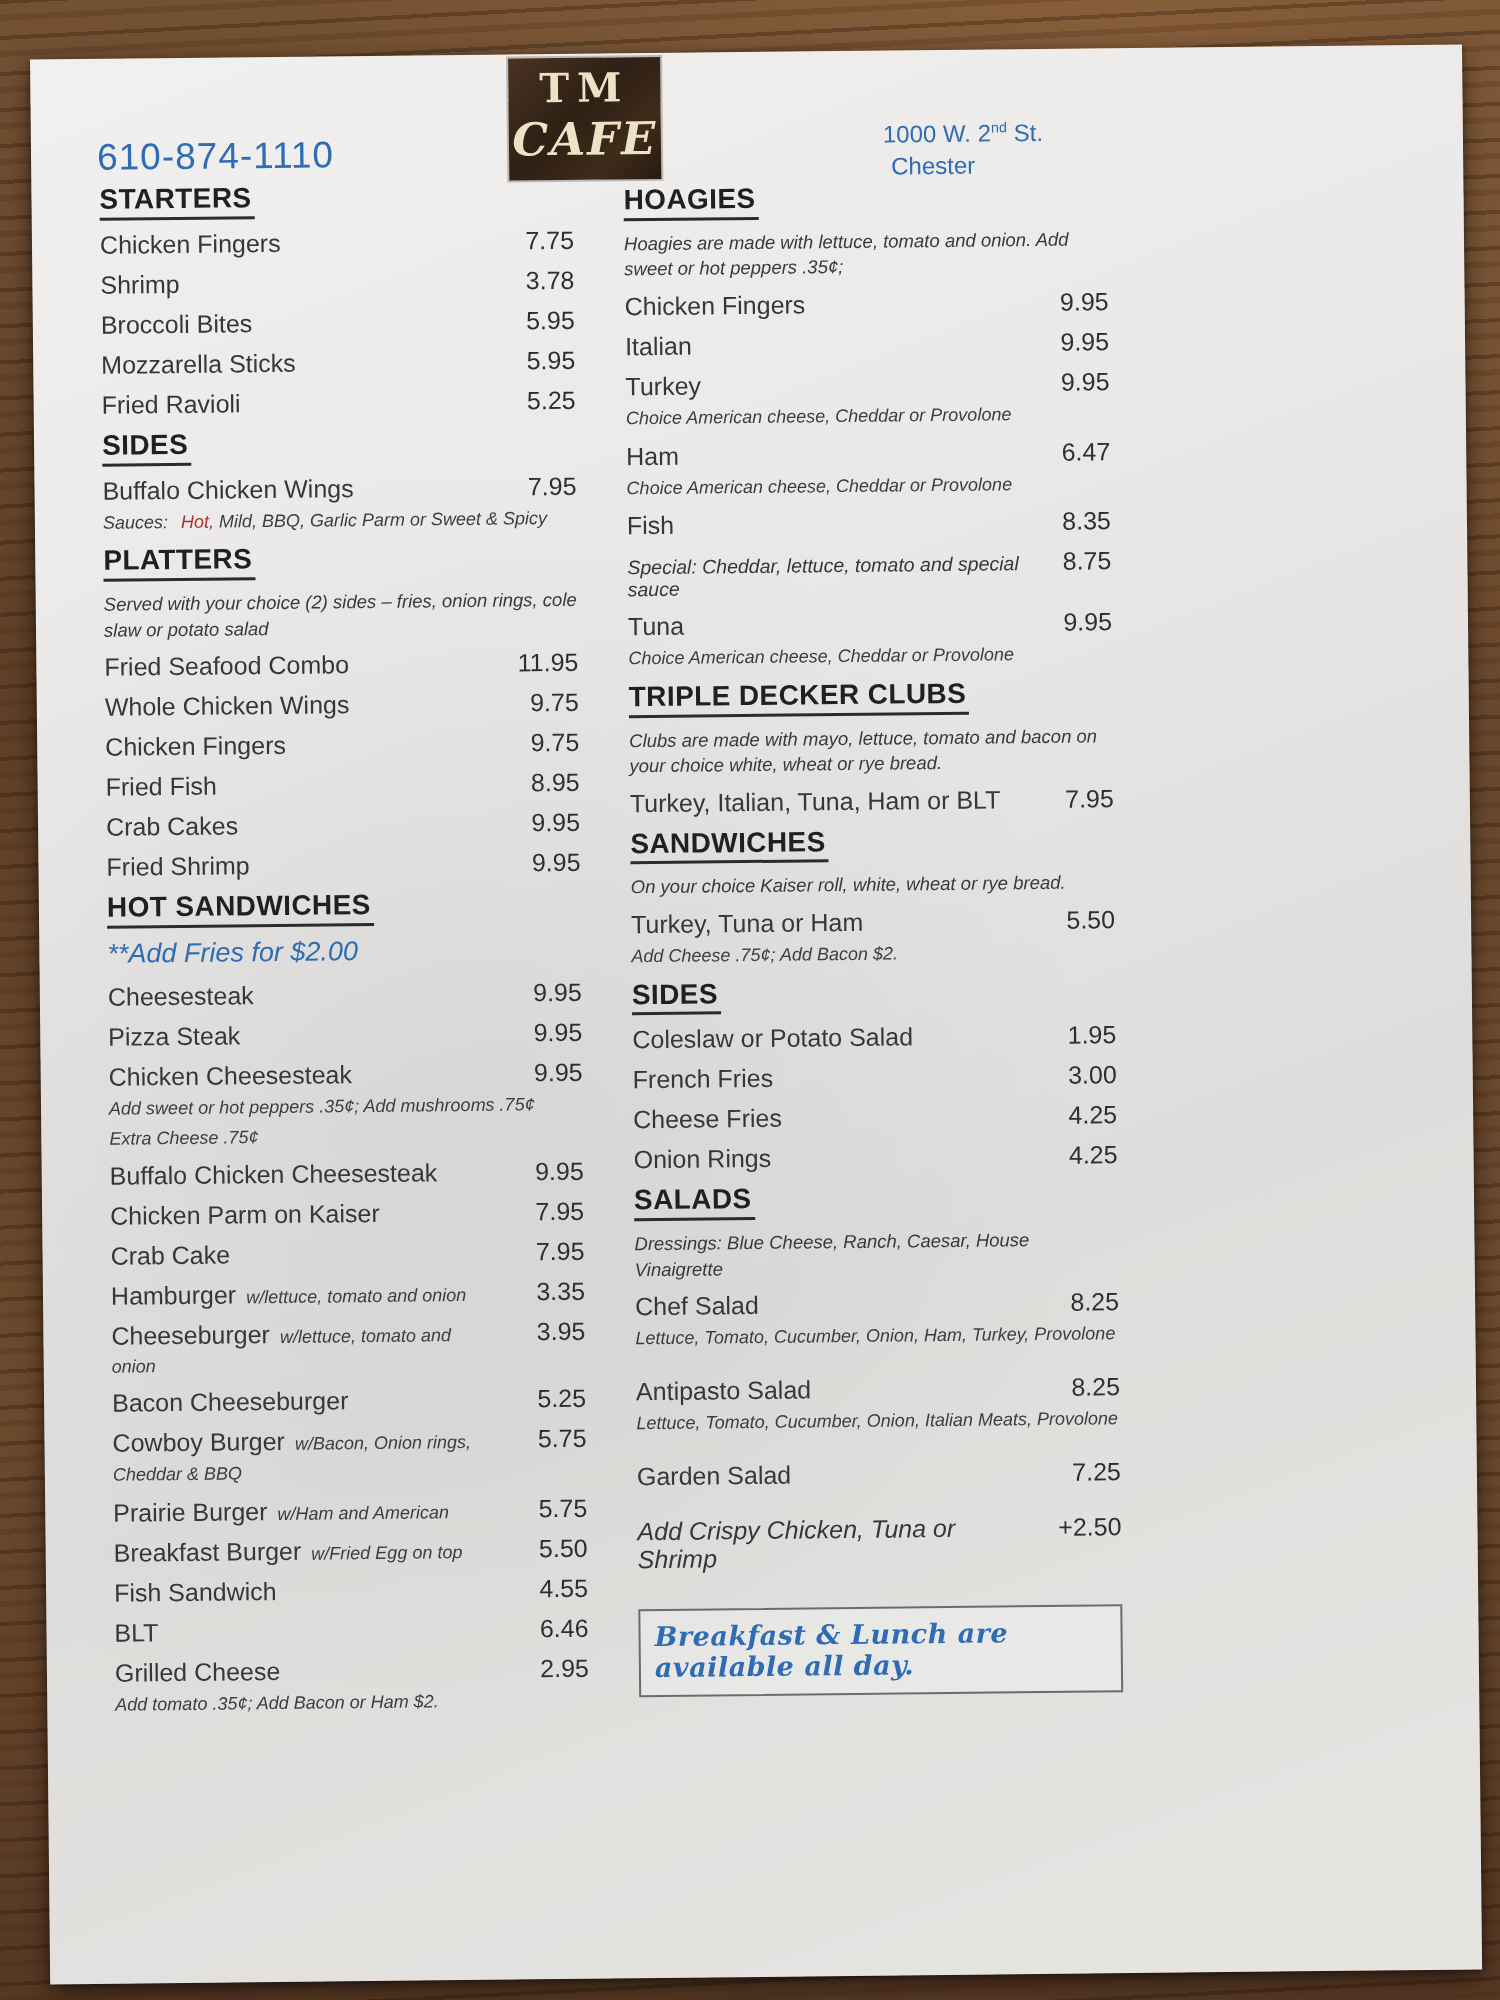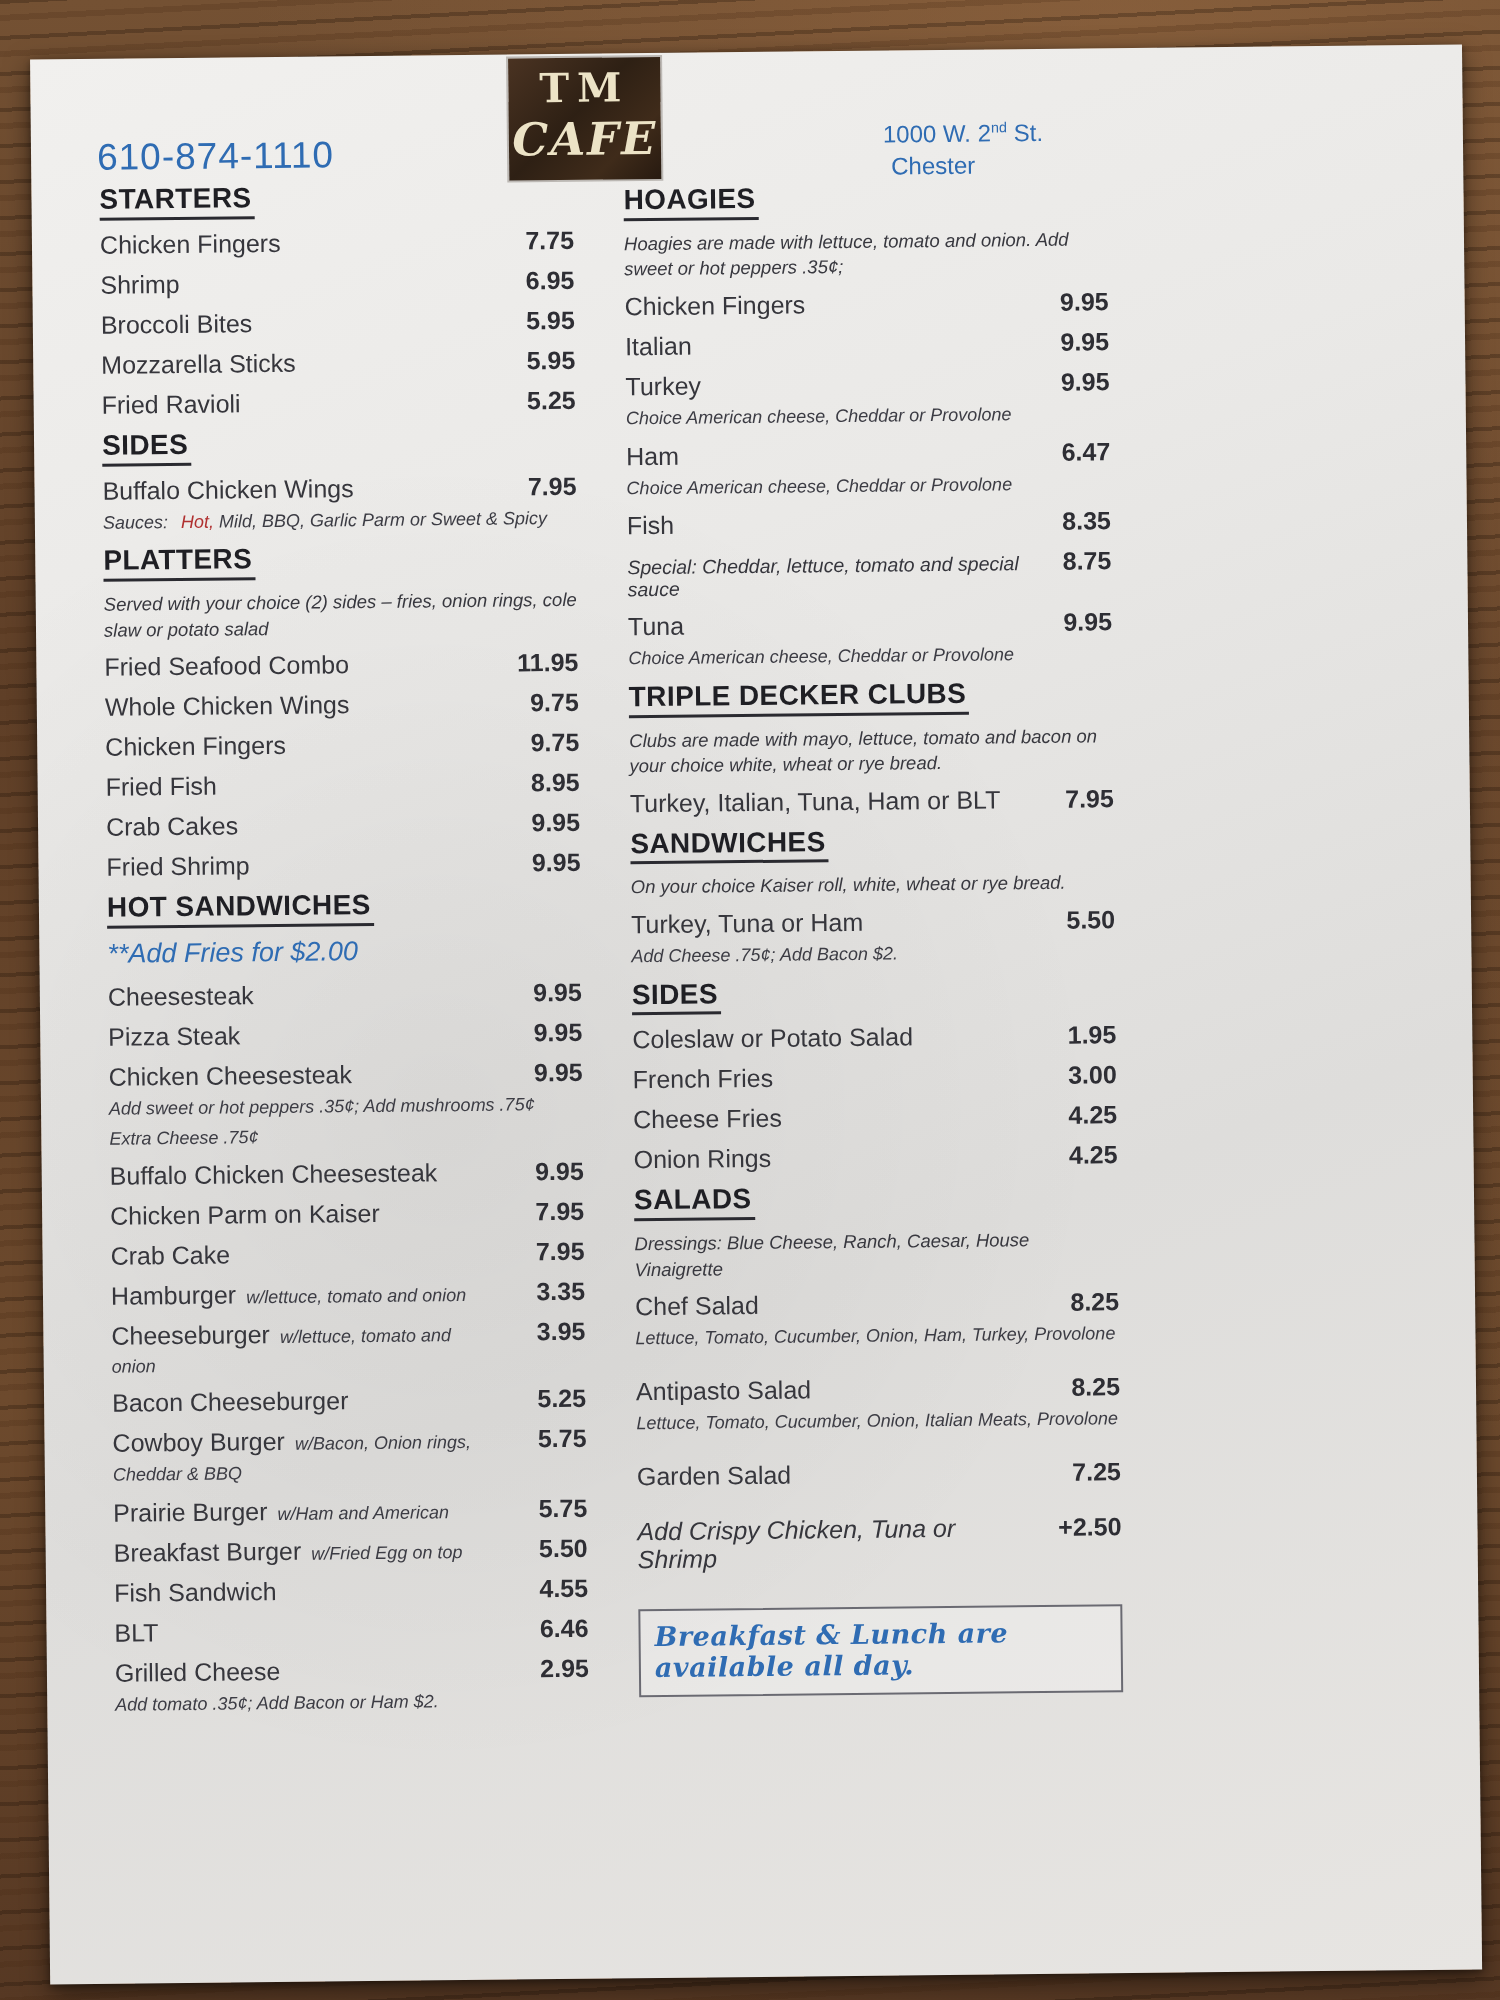--- a/index.html
+++ b/index.html
@@ -30,21 +30,21 @@
   .col{position:absolute;}
   .col-left{left:68px;top:126px;width:474px;}
   .col-right{left:592px;top:132px;width:484px;}
   .sec-wrap{margin:14px 0 10px;}
   .sec{font-weight:800;font-size:28px;line-height:1.1;color:#1f1f24;letter-spacing:.4px;
     border-bottom:3px solid #2a2a30;display:inline-block;padding:0 3px 2px 0;margin:0;}
   .first .sec-wrap{margin-top:0;}
   .row{display:flex;align-items:baseline;margin:0 0 11px;}
   .nm{flex:1 1 auto;font-size:25px;color:#36363c;line-height:1.12;}
   .nm-sp{font-style:italic;font-size:19.5px;color:#35353c;}
-  .pr{flex:0 0 auto;width:84px;text-align:right;font-size:25px;color:#2e2e34;margin-left:8px;font-weight:bold;}
+  .pr{flex:0 0 auto;width:84px;text-align:right;font-size:25px;color:#2e2e34;margin-left:8px;}
   .inote{font-style:italic;font-size:18px;color:#3c3c44;margin-left:10px;}
   .bnote{font-style:italic;font-size:18px;color:#3c3c44;line-height:1.32;margin:-5px 0 11px;}
   .intro{font-style:italic;font-size:18.5px;color:#38383f;line-height:1.38;margin:2px 0 10px;}
   .promo{font-style:italic;font-size:27px;color:#2f6cb3;margin:6px 0 13px;}
   .hot{color:#b03030;margin-left:8px;}
   .gap{margin-top:44px;}
   .mt-md{margin-top:26px;}
   .banner{margin-top:36px;border:2px solid #6a6a72;padding:10px 14px 12px;background:rgba(255,255,255,.25);}
   .banner-text{font-family:"DejaVu Serif",serif;font-style:italic;font-weight:700;
     font-size:27px;color:#2f6cb3;letter-spacing:.5px;}
@@ -68,21 +68,21 @@
 
   <div class="col col-left first">
 
     <div class="sec-wrap"><span class="sec">STARTERS</span></div>
     <div class="row">
         <span class="nm">Chicken Fingers</span>
         <span class="pr">7.75</span>
       </div>
     <div class="row">
         <span class="nm">Shrimp</span>
-        <span class="pr">6.95</span>
+        <span class="pr">3.78</span>
       </div>
     <div class="row">
         <span class="nm">Broccoli Bites</span>
         <span class="pr">5.95</span>
       </div>
     <div class="row">
         <span class="nm">Mozzarella Sticks</span>
         <span class="pr">5.95</span>
       </div>
     <div class="row">

